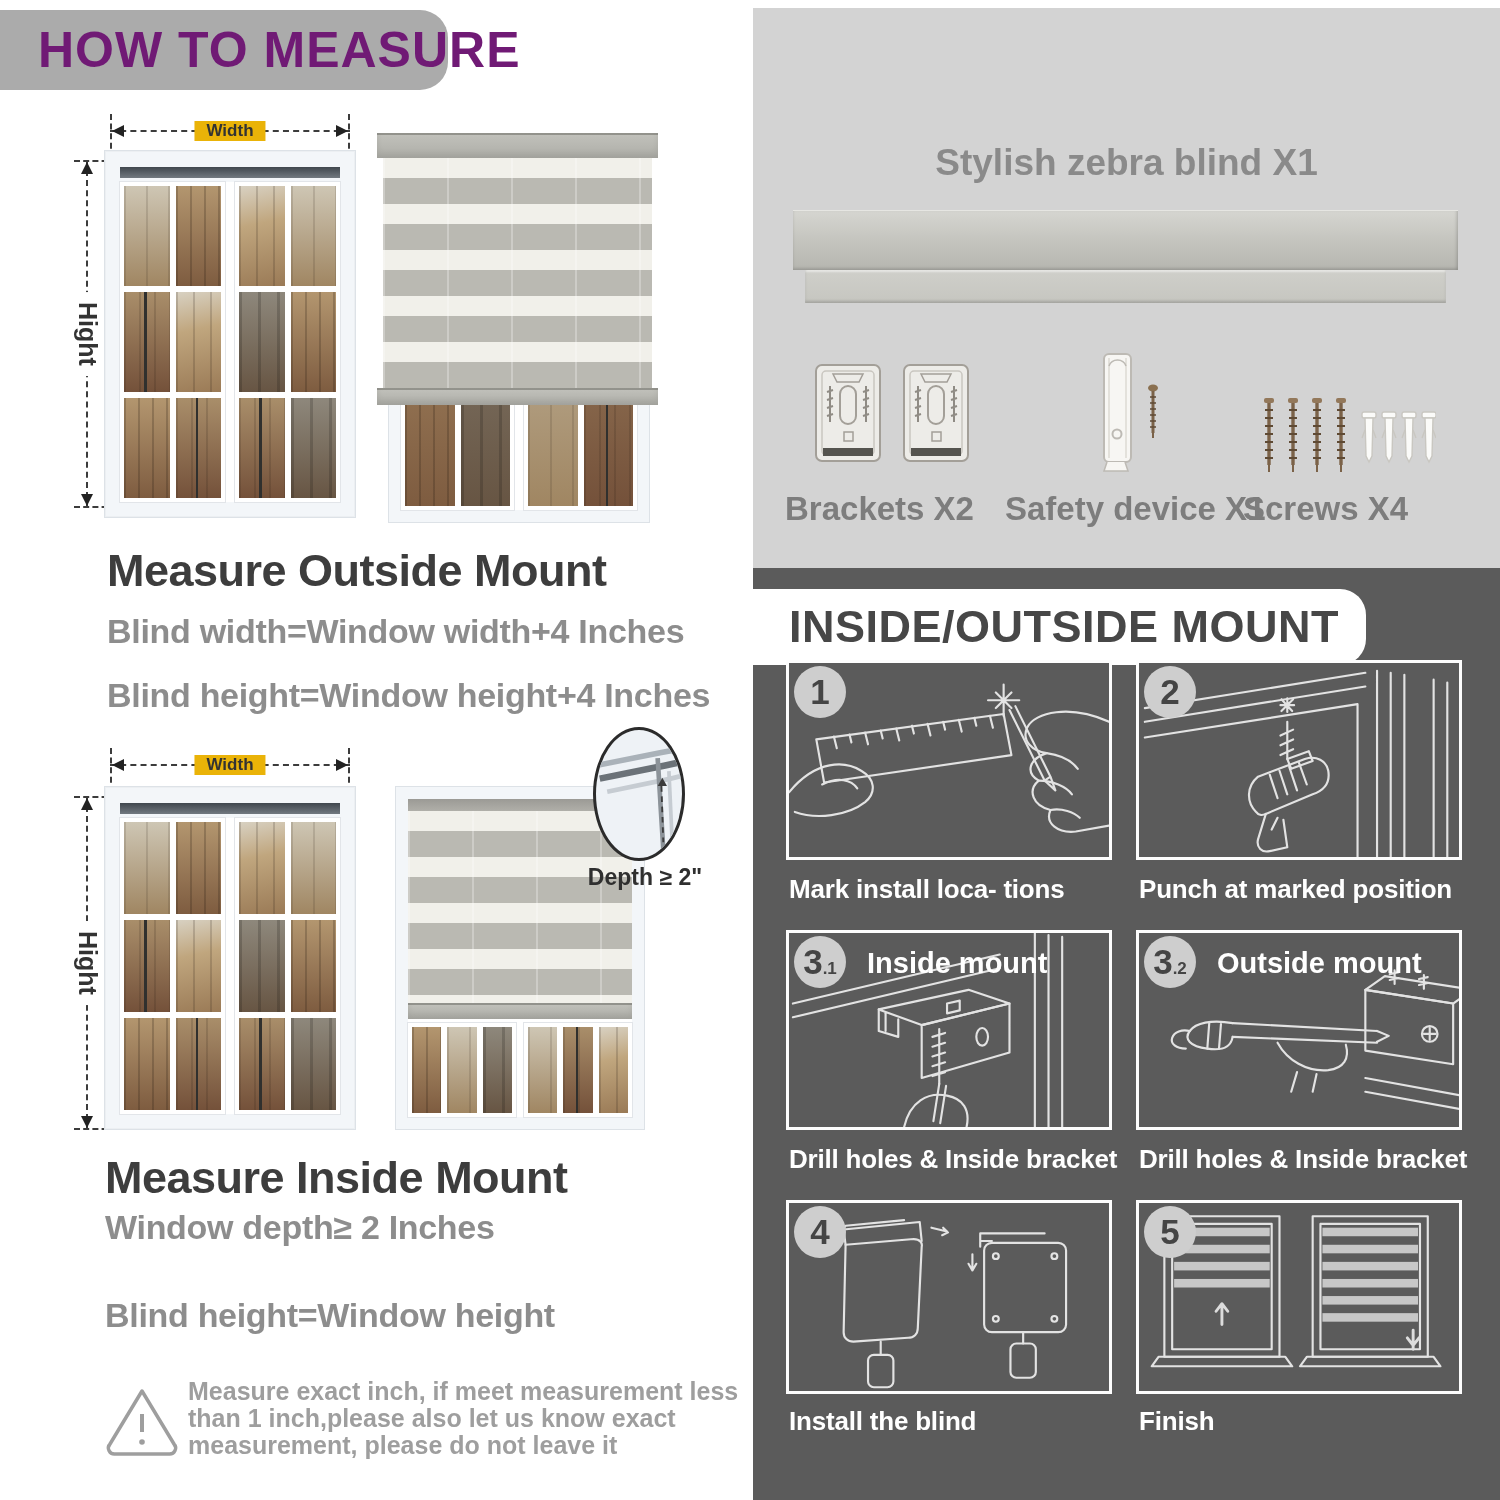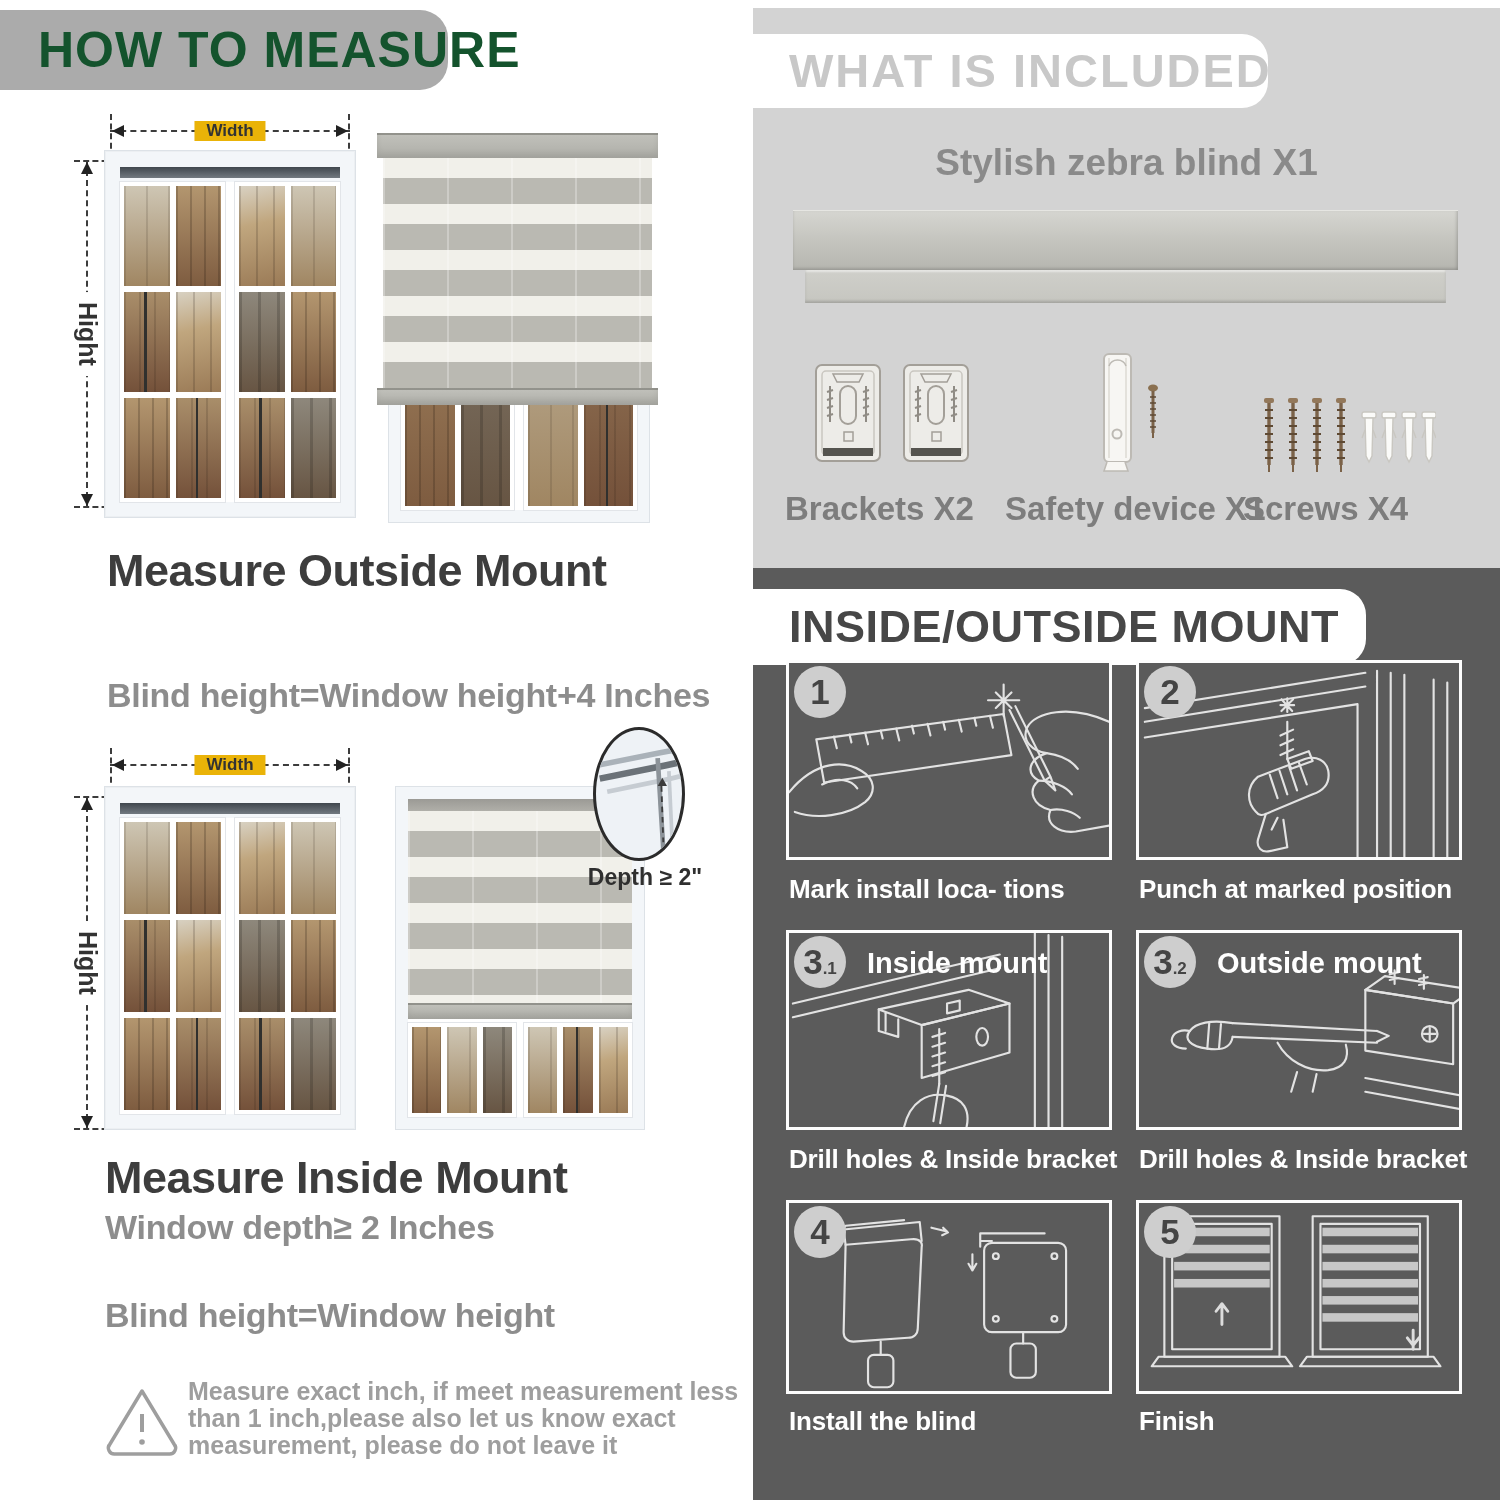--- a/index.html
+++ b/index.html
@@ -6,21 +6,21 @@
   html,body { background:#fff; }
   .page {
     position:relative; width:1500px; height:1500px; background:#ffffff;
     font-family:"Liberation Sans", sans-serif; overflow:hidden;
   }
   .abs { position:absolute; }
 
   
   .hdr-left {
     left:0; top:10px; width:448px; height:80px; background:#ababab;
-    border-radius:0 28px 28px 0; color:#14532d; font-size:50px; font-weight:bold;
+    border-radius:0 28px 28px 0; color:#701a75; font-size:50px; font-weight:bold;
     line-height:80px; padding-left:38px; letter-spacing:1px; white-space:nowrap;
   }
 
   
   .dimw { height:56px; }
   .dimw .line { position:absolute; left:0; right:0; top:16px; border-top:2px dashed #3c3c3c; }
   .dimw .tick { position:absolute; top:0; height:54px; border-left:2px dashed #3c3c3c; }
   .dimw .tick.l { left:0; } .dimw .tick.r { right:0; }
   .dimw .ah { position:absolute; top:11px; width:0; height:0; border-top:6px solid transparent; border-bottom:6px solid transparent; }
   .dimw .ah.l { left:2px;  border-right:12px solid #222; }
@@ -184,20 +184,21 @@
       </div>
     </div>
     <div class="bow-blind">
       <div class="bow-head railbar"></div>
       <div class="bow-fab zebra"></div>
       <div class="bow-bot railbar"></div>
     </div>
   </div>
 
   <div class="abs h1l" style="left:107px;top:545px;">Measure Outside Mount</div>
+  <div class="abs fline" style="left:107px;top:612px;">Blind width=Window width+4 Inches</div>
   <div class="abs fline" style="left:107px;top:676px;">Blind height=Window height+4 Inches</div>
 
   <div class="abs dimw" style="left:110px;top:748px;width:240px;">
     <span class="tick l"></span>
       <span class="tick r"></span>
     <span class="line"></span>
     <span class="ah l"></span>
       <span class="ah r"></span>
     <span class="lbl">Width</span>
   </div>
@@ -273,21 +274,20 @@
     <line x1="40" y1="30" x2="40" y2="48" stroke="#9e9e9e" stroke-width="4"></line>
     <circle cx="40" cy="58" r="2.8" fill="#9e9e9e"></circle>
   </svg>
   <div class="abs warn-note" style="left:188px;top:1378px;">
     <div class="note-line">Measure exact inch, if meet measurement less</div>
     <div class="note-line">than 1 inch,please also let us know exact</div>
     <div class="note-line">measurement, please do not leave it</div>
   </div>
 
   <div class="abs sec-top">
-    <div class="hdr-right">WHAT IS INCLUDED</div>
     <div class="inc-title">Stylish zebra blind X1</div>
 
     <div class="rail-main"></div>
     <div class="rail-lower"></div>
 
     <svg class="abs" style="left:60px;top:352px;" width="70" height="108" viewBox="0 0 70 108">
       <rect x="3" y="5" width="64" height="96" rx="6" fill="#edece8" stroke="#a39f98" stroke-width="2"></rect>
       <rect x="9" y="11" width="52" height="84" rx="4" fill="none" stroke="#c9c6c0" stroke-width="1.5"></rect>
       <path d="M20,14 h30 l-4,8 h-22 Z" fill="none" stroke="#a39f98" stroke-width="1.5"></path>
       <rect x="27" y="26" width="16" height="38" rx="8" fill="none" stroke="#a39f98" stroke-width="2"></rect>

